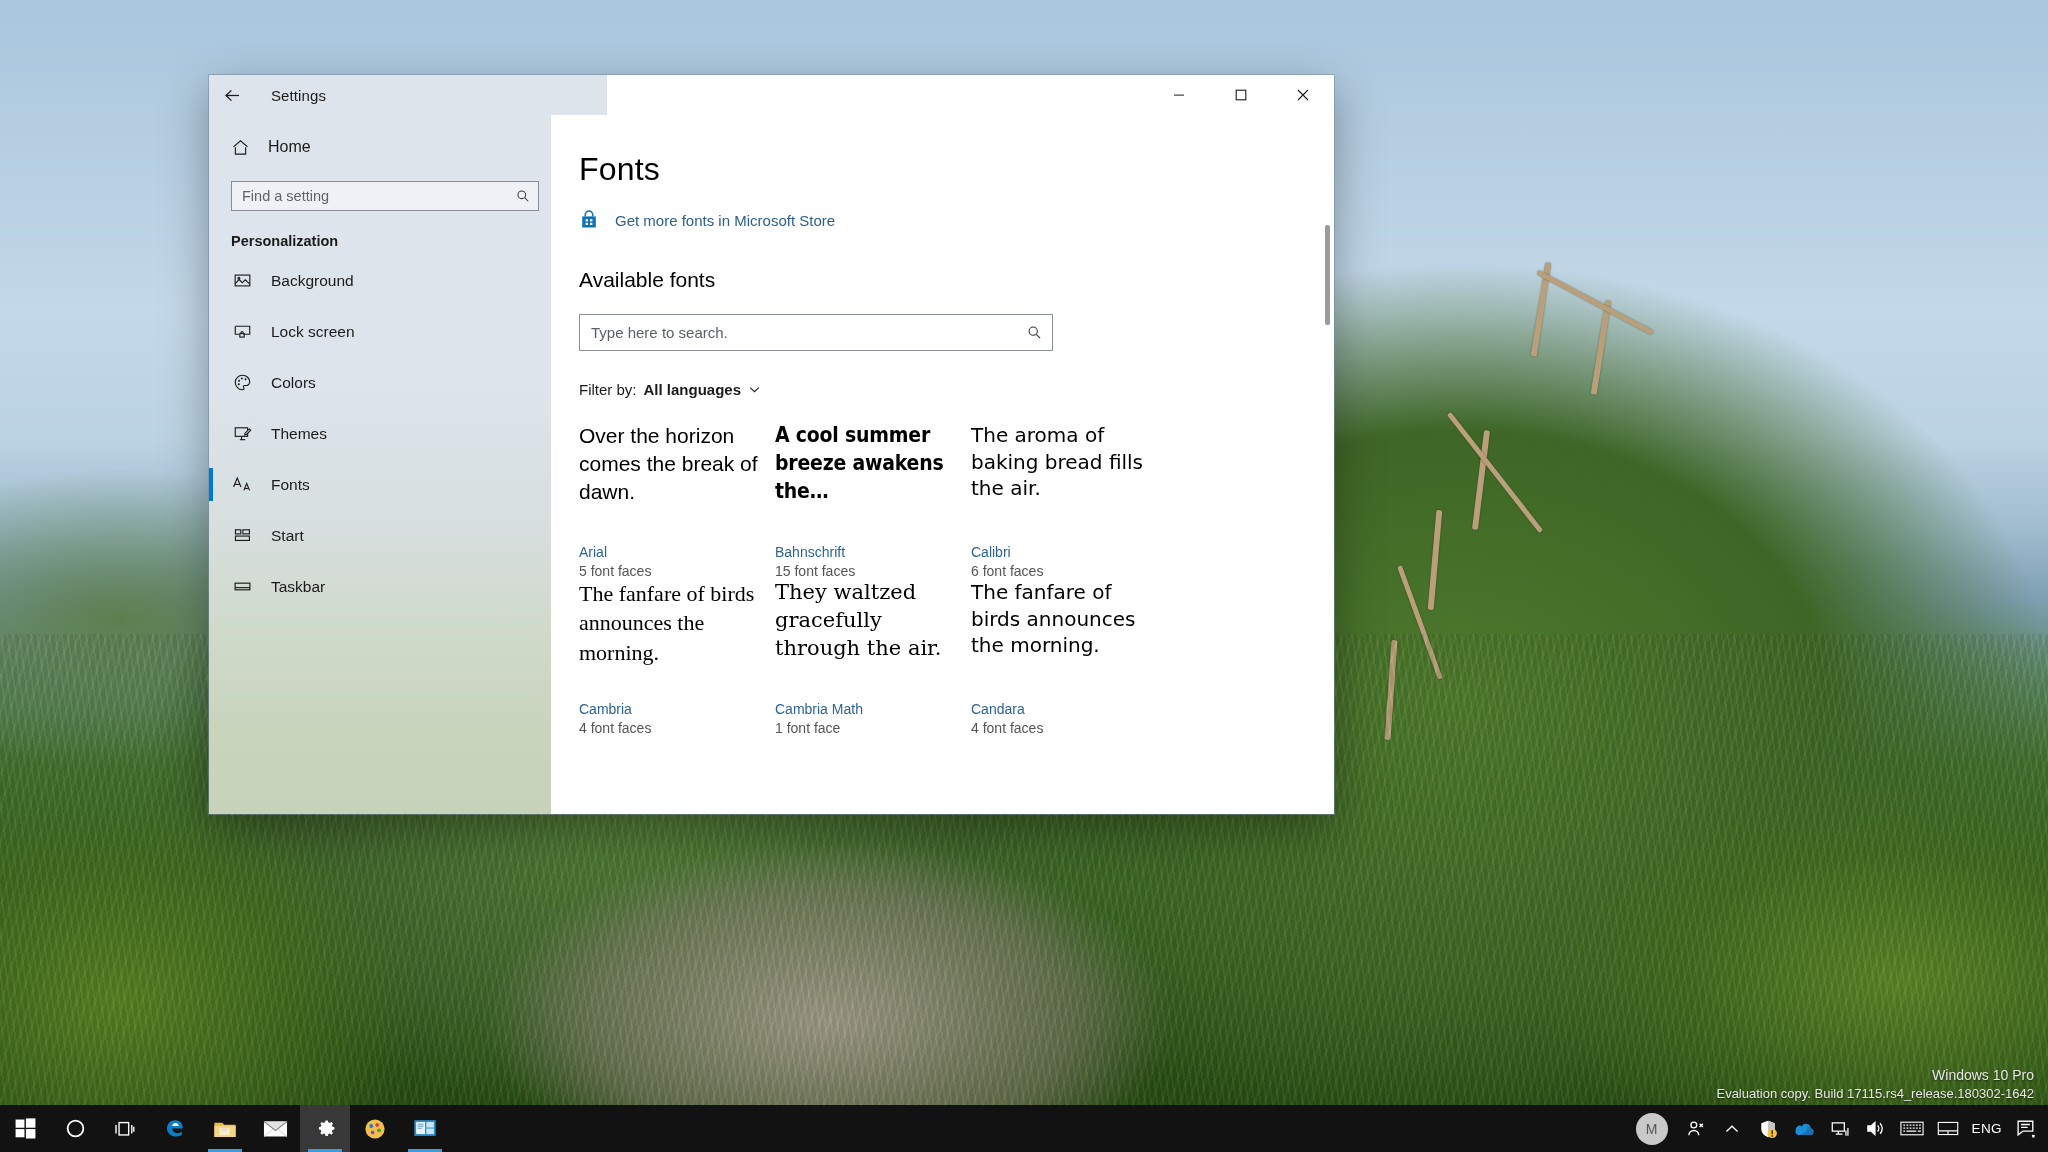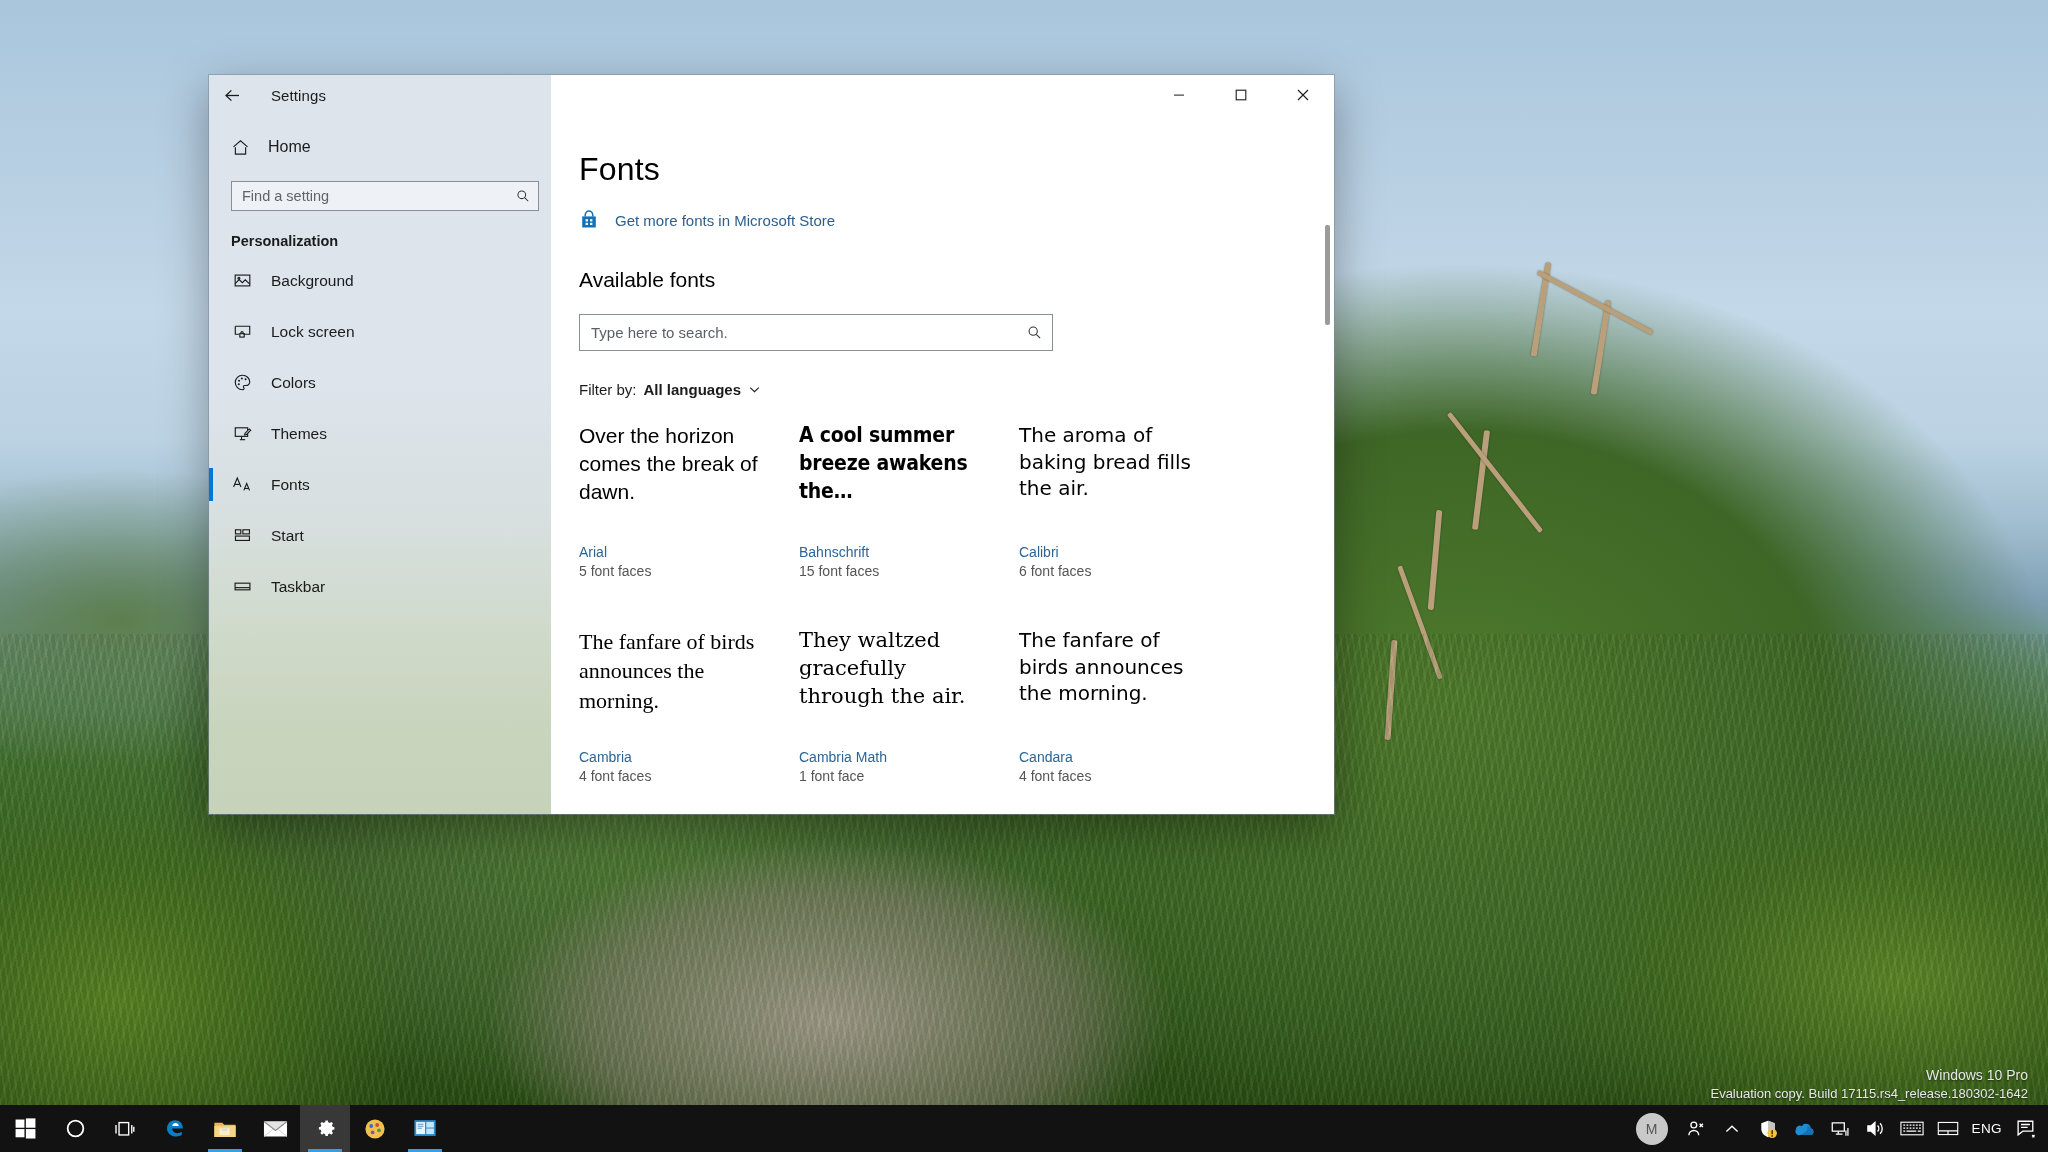--- a/index.html
+++ b/index.html
@@ -47,21 +47,21 @@
     opacity: .85;
   }
   
   .rail {
     position:absolute; background:#b9a07a; border-radius:2px;
     box-shadow: 0 0 2px rgba(0,0,0,.4);
   }
 
   
   #watermark {
-    position: absolute; right: 20px; bottom: 48px;
+    position: absolute; right: 14px; bottom: 48px;
     text-align: right; color: #e8e8e8;
     font-family: "Liberation Sans", sans-serif;
     text-shadow: 0 1px 2px rgba(0,0,0,.6);
     z-index: 5; line-height: 1.45;
   }
   #watermark .l1 { font-size: 14px; }
   #watermark .l2 { font-size: 13px; }
 
   
   #settings-window {
@@ -73,21 +73,21 @@
     display: flex; flex-direction: column;
     z-index: 10;
     overflow: hidden;
   }
   
   #titlebar {
     height: 40px; display: flex; align-items: stretch; flex: none;
     background: #e9edf2;
   }
   #titlebar-left {
-    display: flex; align-items: center; width: 342px;
+    display: flex; align-items: center; width: 398px;
     background: #dde4ec;
   }
   #back-button {
     width: 46px; height: 40px; display: flex; align-items: center; justify-content: center;
     color: #1b1b1b;
   }
   #window-title {
     font-size: 15px; color: #1b1b1b; padding-left: 16px; letter-spacing: .1px;
   }
   #titlebar-right {
@@ -186,21 +186,21 @@
   #filter-row {
     display: inline-flex; align-items: center; gap: 7px;
     font-size: 15px; color: #1b1b1b; margin-bottom: 24px;
   }
   #filter-row .filter-label { color: #1b1b1b; }
   #filter-row .filter-value { font-weight: bold; }
 
   #font-grid {
     display: grid;
     grid-template-columns: repeat(3, 196px);
-    column-gap: 0; row-gap: 0; gap: 24px;
+    column-gap: 0; row-gap: 0;
   }
   .font-card { width: 196px; padding-right: 0; padding-bottom: 0; }
   .font-card .preview {
     font-size: 21px; line-height: 1.33; color: #000;
     margin-bottom: 10px; word-wrap: break-word;
     height: 112px;
   }
   .font-card .name { font-size: 14px; color: #2c6496; margin-bottom: 3px; }
   .font-card .faces { font-size: 14px; color: #555; }
 

